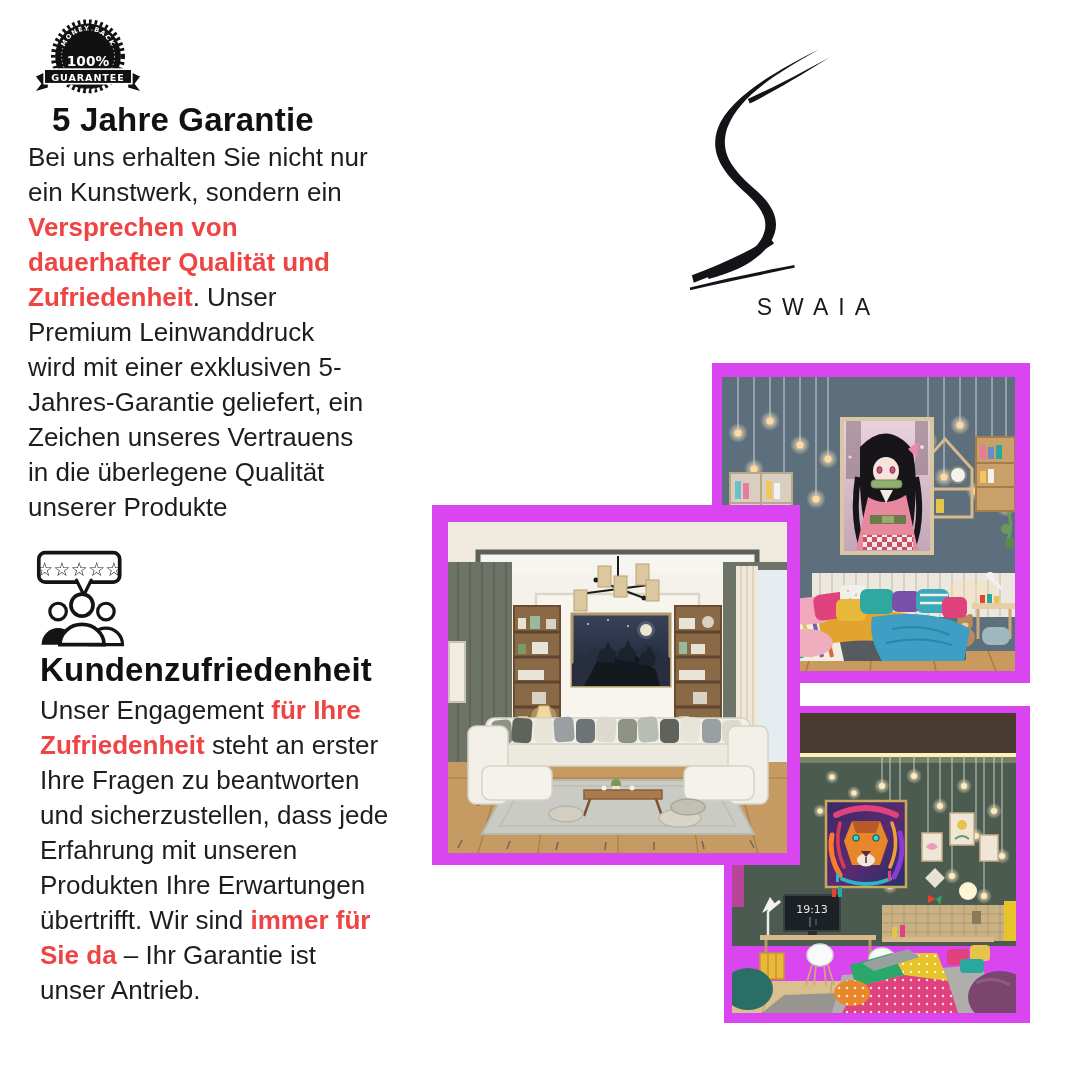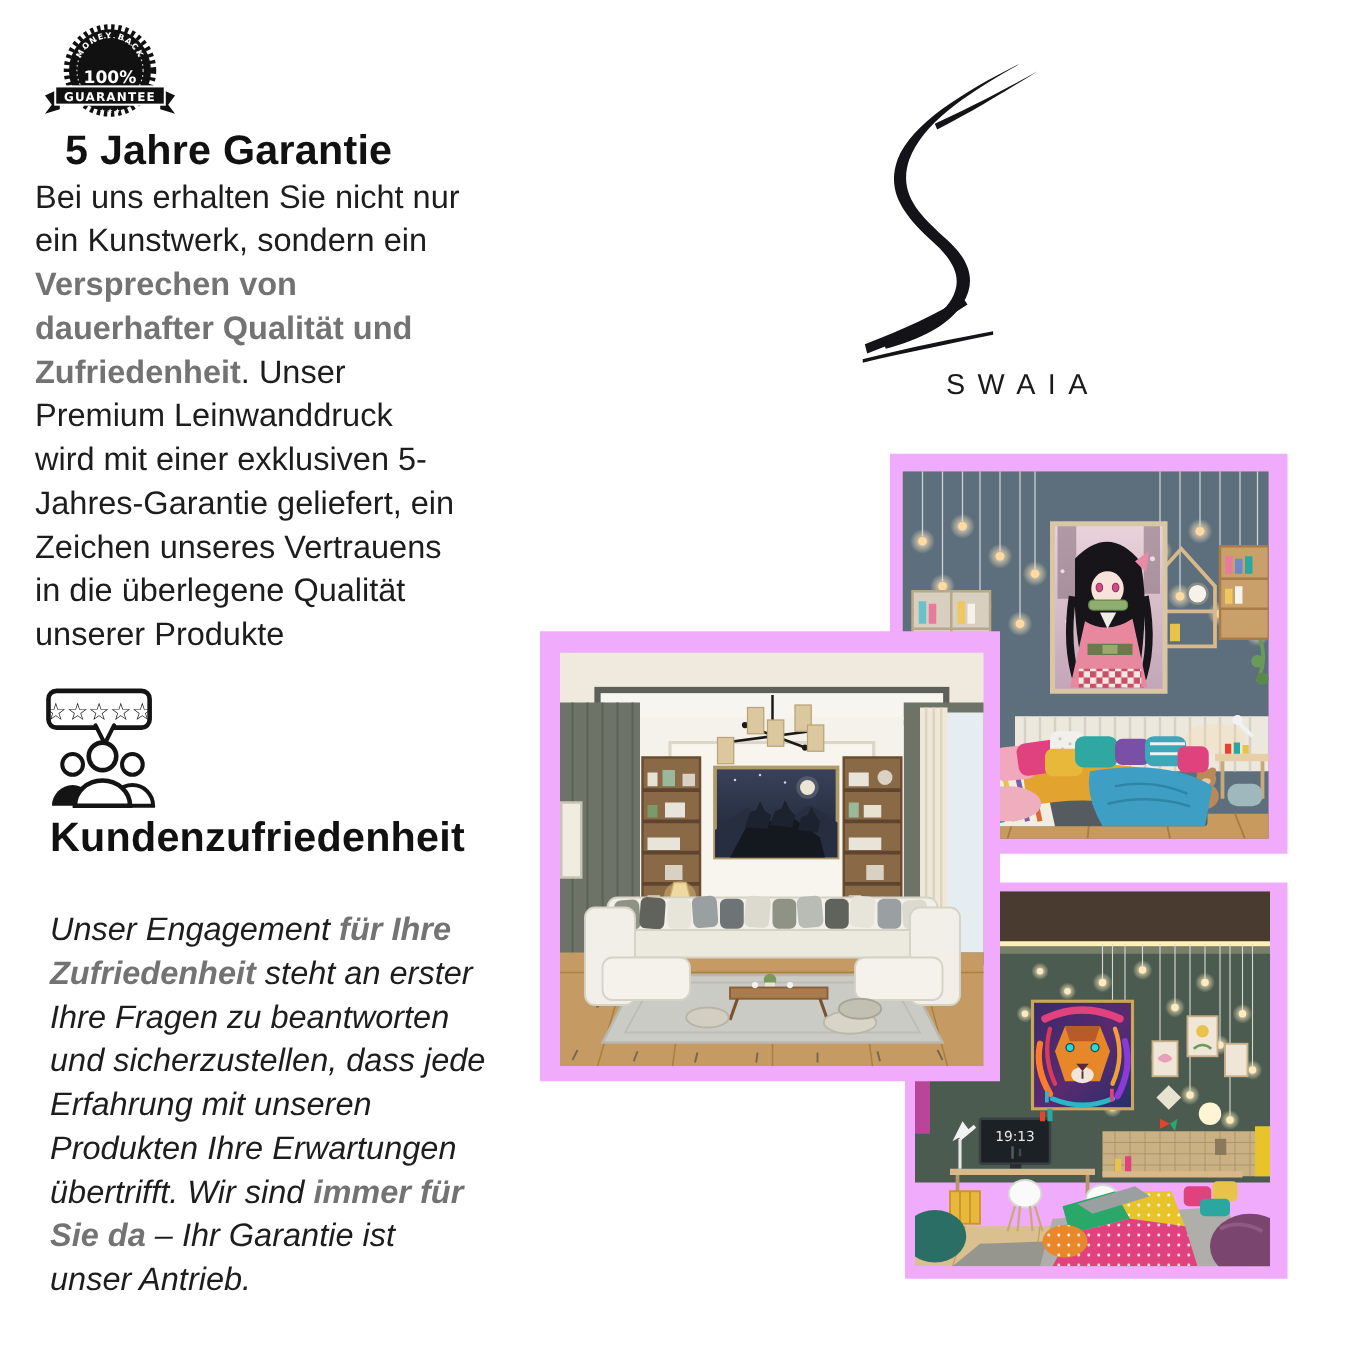--- a/index.html
+++ b/index.html
@@ -2,22 +2,22 @@
 <html><head>
 <meta charset="utf-8">
 <style>
   html,body{margin:0;padding:0;background:#ffffff;}
   #page{position:relative;width:1080px;height:1080px;background:#ffffff;overflow:hidden;
         font-family:"Liberation Sans","DejaVu Sans",sans-serif;color:#1a1a1a;}
   .abs{position:absolute;}
   .heading{font-size:33px;font-weight:800;letter-spacing:.2px;color:#111;white-space:nowrap;}
   .bodytext{font-size:26px;font-weight:400;color:#1d1d1d;}
   .bodytext .tline{height:35px;line-height:35px;white-space:nowrap;}
-  .bodytext .b{font-weight:700;color:#737373;}
-  .card{position:absolute;background:#f0abfc;}
+  .bodytext .b{font-weight:700;color:#ef4444;}
+  .card{position:absolute;background:#d946ef;}
   .card svg{position:absolute;display:block;}
   #brand-text{font-size:23px;font-weight:400;letter-spacing:10px;color:#1a1a1a;text-align:right;}
   svg text{font-family:"DejaVu Sans","Liberation Sans",sans-serif;}
 </style>
 </head>
 <body>
 
 <div id="page">
 
   <svg class="abs" style="left:33px;top:18px;" width="110" height="84" viewBox="0 0 120 92" aria-hidden="false">
@@ -70,21 +70,21 @@
       <circle cx="24" cy="68" r="9" fill="#fff" stroke="#141414" stroke-width="3.5"></circle>
       <path d="M6,104 a18,18 0 0 1 36,0 Z" fill="#141414"></path>
       <circle cx="76" cy="68" r="9" fill="#fff" stroke="#141414" stroke-width="3.5"></circle>
       <path d="M58,104 a18,18 0 0 1 36,0 Z" fill="#fff" stroke="#141414" stroke-width="3.5"></path>
       <circle cx="50" cy="61" r="12" fill="#fff" stroke="#141414" stroke-width="4"></circle>
       <path d="M26,104 a24,22 0 0 1 48,0 Z" fill="#fff" stroke="#141414" stroke-width="4"></path>
     </g>
   </svg>
 
   <div class="abs heading" style="left:40px;top:651px;">Kundenzufriedenheit</div>
-  <div class="abs bodytext" style="left:40px;top:726px;width:410px;font-style:italic;">
+  <div class="abs bodytext" style="left:40px;top:693px;width:410px;">
       <div class="tline"><span>Unser Engagement </span><span class="b">für Ihre</span></div>
       <div class="tline"><span class="b">Zufriedenheit</span><span> steht an erster</span></div>
       <div class="tline"><span>Ihre Fragen zu beantworten</span></div>
       <div class="tline"><span>und sicherzustellen, dass jede</span></div>
       <div class="tline"><span>Erfahrung mit unseren</span></div>
       <div class="tline"><span>Produkten Ihre Erwartungen</span></div>
       <div class="tline"><span>übertrifft. Wir sind </span><span class="b">immer für</span></div>
       <div class="tline"><span class="b">Sie da</span><span> – Ihr Garantie ist</span></div>
       <div class="tline"><span>unser Antrieb.</span></div>
     </div>

